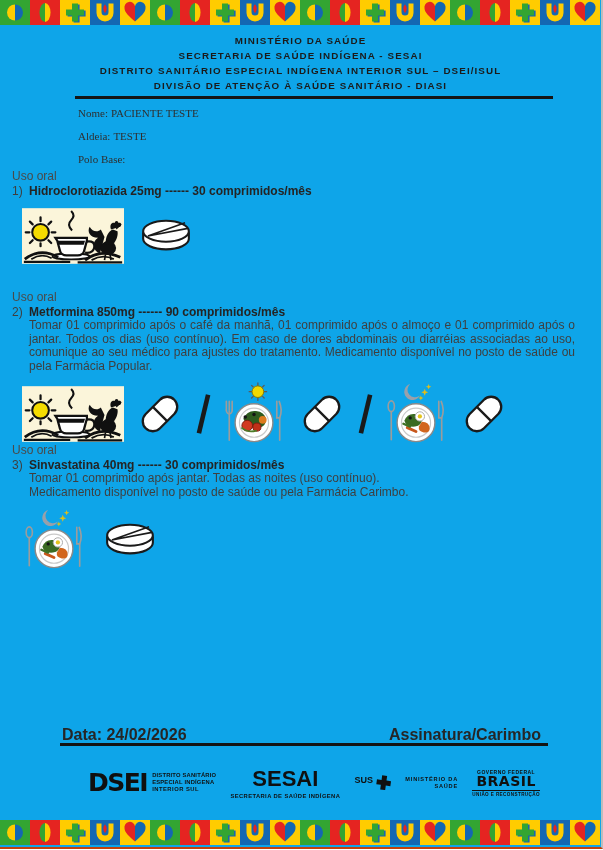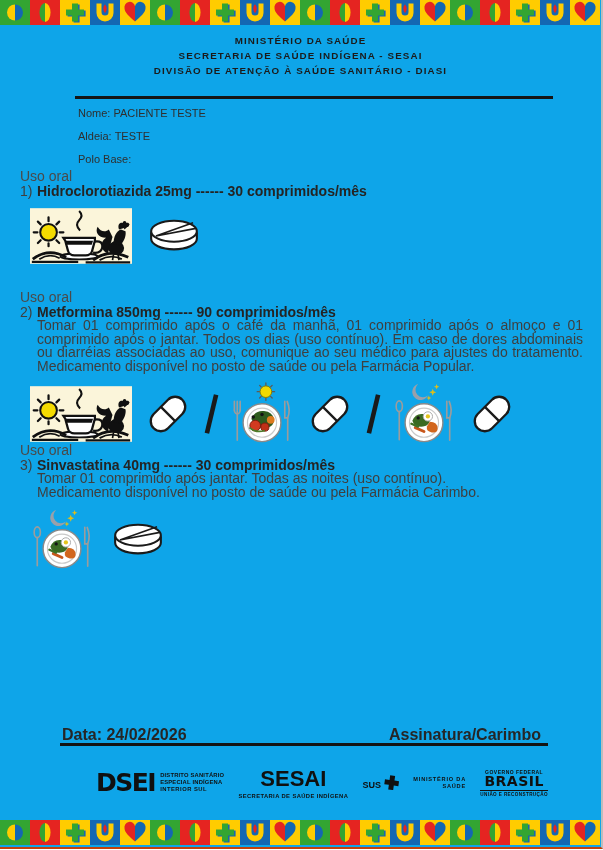--- a/index.html
+++ b/index.html
@@ -9,25 +9,25 @@
   .strip{position:absolute;left:0;display:flex;}
   .strip-top{top:0;}
   .strip-bottom{top:820px;}
   .bsq{display:block;width:30px;height:25px;}
   .bsq svg{display:block;width:30px;height:25px;}
 
   .hdr{position:absolute;top:33px;left:0;width:100%;text-align:center;
        font-weight:bold;color:#1b1b1b;font-size:9.8px;line-height:15px;letter-spacing:1.1px;}
   .hdr-rule{position:absolute;top:96px;left:75px;width:478px;height:3px;background:#151515;}
 
-  .patient{position:absolute;top:106px;left:78px;font-size:11px;color:#2f2f2f;}
+  .patient{position:absolute;top:106px;left:78px;font-size:11px;color:#2f2f2f;font-family:Liberation Serif, serif;}
   .patient .prow{margin-bottom:9px;line-height:14px;}
   .patient .val{margin-left:3px;}
 
-  .rx{position:absolute;left:20px;width:563px;color:#3f3f3f;font-size:14px;line-height:13.5px;}
+  .rx{position:absolute;left:12px;width:563px;color:#3f3f3f;font-size:12px;line-height:13.5px;}
   .rx-1{top:170px;} .rx-2{top:291px;} .rx-3{top:444px;}
   .route{color:#4a4a4a;}
   .tline{display:flex;margin-top:1px;}
   .num{width:17px;flex:none;}
   .title{font-weight:bold;color:#242424;}
   .instr{margin-left:17px;width:546px;}
   .rx-2 .instr{text-align:justify;}
   .icons{display:flex;align-items:center;margin:9px 0 0 10px;}
   .rx-1 .icons{gap:16px;} .rx-2 .icons{gap:11px;} .rx-3 .icons{gap:18px;}
   .mico{display:block;}
@@ -35,30 +35,30 @@
   .mico-morning svg{width:102px;height:58px;}
   .mico-tablet svg{width:52px;height:40px;}
   .mico-capsule svg{width:50px;height:50px;}
   .mico-slash svg{width:15px;height:46px;}
   .mico-lunch svg,.mico-dinner svg{width:64px;height:64px;}
 
   .footer-row{position:absolute;top:726px;left:62px;width:479px;display:flex;
               justify-content:space-between;font-weight:bold;font-size:16px;color:#262626;}
   .sign-rule{position:absolute;top:743px;left:60px;width:488px;height:3px;background:#141414;}
 
-  .logos{position:absolute;top:766px;left:96px;width:452px;display:flex;
+  .logos{position:absolute;top:766px;left:88px;width:452px;display:flex;
          align-items:center;justify-content:space-between;color:#101010;}
   .logo-dsei{display:flex;align-items:center;gap:5px;}
   .dsei-word{font-family:"DejaVu Sans",sans-serif;font-weight:bold;font-size:25px;letter-spacing:-1.5px;line-height:24px;}
   .dsei-lines{font-size:5.8px;font-weight:bold;line-height:7px;letter-spacing:0.2px;}
   .dsei-lines .l3{font-weight:800;letter-spacing:0.5px;}
   .logo-sesai{text-align:center;}
   .sesai-word{font-family:Liberation Sans, sans-serif;font-weight:bold;font-size:22px;line-height:25px;}
   .sesai-sub{font-size:5.8px;font-weight:bold;letter-spacing:0.4px;margin-top:2px;}
-  .logo-sus{display:flex;align-items:flex-end;gap:3px;}
+  .logo-sus{display:flex;align-items:flex-start;gap:3px;}
   .sus-word{font-weight:bold;font-size:9px;}
   .sus-cross svg{display:block;width:15px;height:15px;}
   .logo-ms{font-size:5.6px;font-weight:bold;text-align:right;line-height:7px;letter-spacing:0.8px;}
   .logo-gov{text-align:center;}
   .gov-top{font-size:5px;font-weight:bold;letter-spacing:0.5px;}
   .gov-name{font-family:"DejaVu Sans",sans-serif;font-weight:bold;font-size:14px;line-height:13px;letter-spacing:0.5px;}
   .gov-bottom{font-size:4.6px;font-weight:bold;letter-spacing:0.4px;border-top:1px solid #111;margin-top:2px;padding-top:1px;}
 </style>
 </head>
 <body>
@@ -212,20 +212,21 @@
           <rect width="30" height="25" fill="#FFCC00"></rect>
           <path d="M15,21.5 C9.5,16.5 4.5,12.5 4.5,8.2 A5.2,5.2 0 0 1 15,6.2 Z" fill="#E52421"></path>
           <path d="M15,21.5 C20.5,16.5 25.5,12.5 25.5,8.2 A5.2,5.2 0 0 0 15,6.2 Z" fill="#1467B2"></path>
         </svg>
       </span>
     </div>
 
   <div class="hdr">
     <div>MINISTÉRIO DA SAÚDE</div>
     <div>SECRETARIA DE SAÚDE INDÍGENA - SESAI</div>
+    <div>DISTRITO SANITÁRIO ESPECIAL INDÍGENA INTERIOR SUL – DSEI/ISUL</div>
     <div>DIVISÃO DE ATENÇÃO À SAÚDE SANITÁRIO - DIASI</div>
   </div>
   <div class="hdr-rule"></div>
 
   <div class="patient">
     <div class="prow">
       <span>Nome:</span><span class="val">PACIENTE TESTE</span>
     </div>
     <div class="prow">
       <span>Aldeia:</span><span class="val">TESTE</span>

